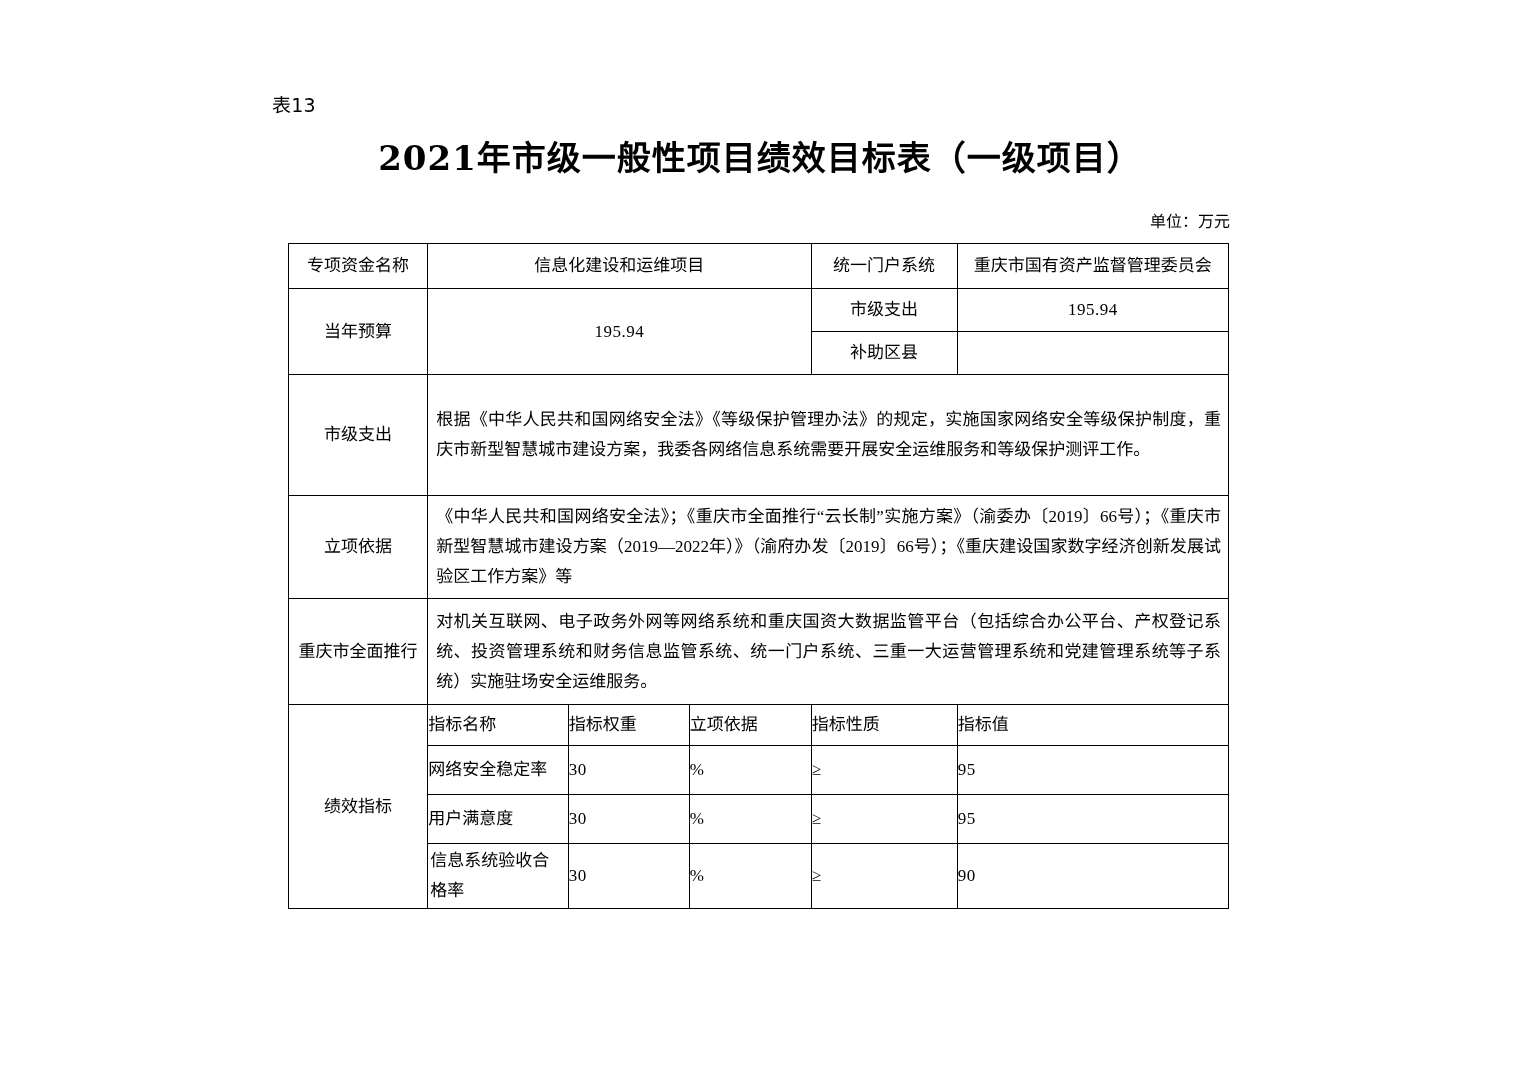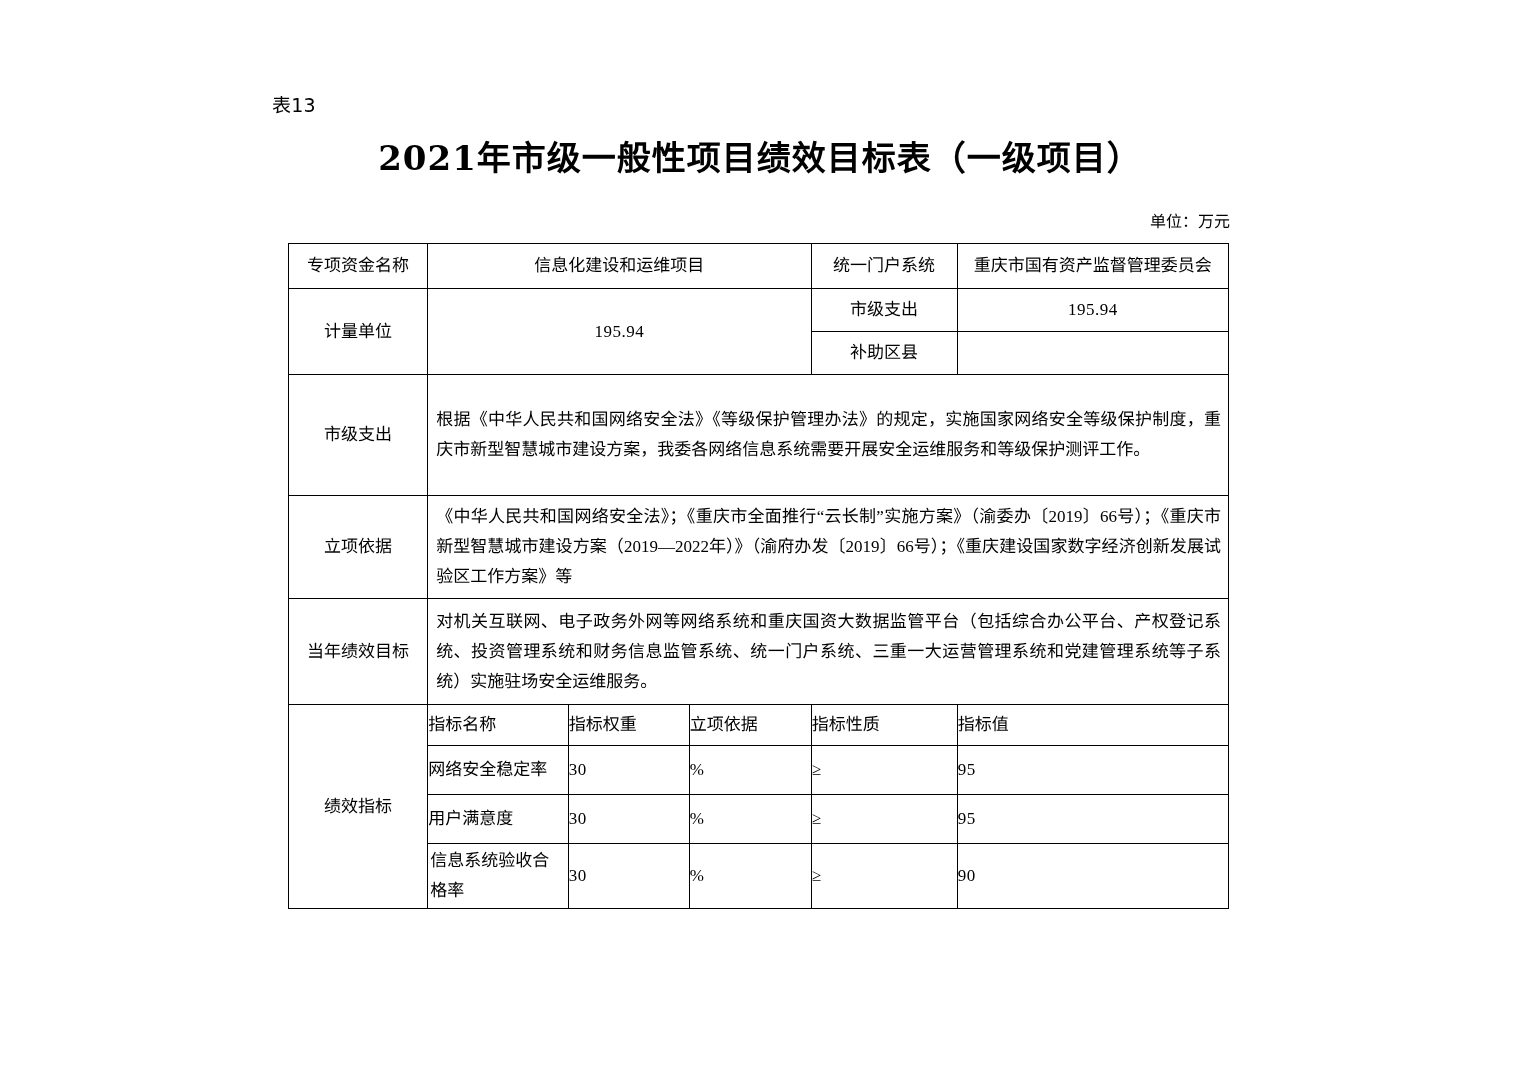--- a/index.html
+++ b/index.html
@@ -133,21 +133,21 @@
     <tbody>
 
       <tr>
         <td class="rowlabel" style="height:44px">专项资金名称</td>
         <td class="cell-center">信息化建设和运维项目</td>
         <td class="cell-center">统一门户系统</td>
         <td class="cell-center">重庆市国有资产监督管理委员会</td>
       </tr>
 
       <tr>
-        <td class="rowlabel" rowspan="2">计量单位</td>
+        <td class="rowlabel" rowspan="2">当年预算</td>
         <td class="cell-center num" rowspan="2">195.94</td>
         <td class="cell-center" style="height:42px">市级支出</td>
         <td class="cell-center num">195.94</td>
       </tr>
 
       <tr>
         <td class="cell-center" style="height:42px">补助区县</td>
         <td class="cell-center num"></td>
       </tr>
 
@@ -155,21 +155,21 @@
         <td class="rowlabel" style="height:120px">市级支出</td>
         <td class="cell-pad" colspan="3">根据《中华人民共和国网络安全法》《等级保护管理办法》的规定，实施国家网络安全等级保护制度，重庆市新型智慧城市建设方案，我委各网络信息系统需要开展安全运维服务和等级保护测评工作。</td>
       </tr>
 
       <tr>
         <td class="rowlabel" style="height:95px">立项依据</td>
         <td class="cell-pad" colspan="3">《中华人民共和国网络安全法》；《重庆市全面推行“云长制”实施方案》（渝委办〔2019〕66号）；《重庆市新型智慧城市建设方案（2019—2022年）》（渝府办发〔2019〕66号）；《重庆建设国家数字经济创新发展试验区工作方案》等</td>
       </tr>
 
       <tr>
-        <td class="rowlabel" style="height:105px">当年绩效目标</td>
+        <td class="rowlabel" style="height:105px">重庆市全面推行</td>
         <td class="cell-pad" colspan="3">对机关互联网、电子政务外网等网络系统和重庆国资大数据监管平台（包括综合办公平台、产权登记系统、投资管理系统和财务信息监管系统、统一门户系统、三重一大运营管理系统和党建管理系统等子系统）实施驻场安全运维服务。</td>
       </tr>
 
       <tr>
         <td class="rowlabel">绩效指标</td>
         <td class="nested-host" colspan="3">
           <table class="sub-table">
             <colgroup>
               <col style="width:140px">
               <col style="width:121px">

